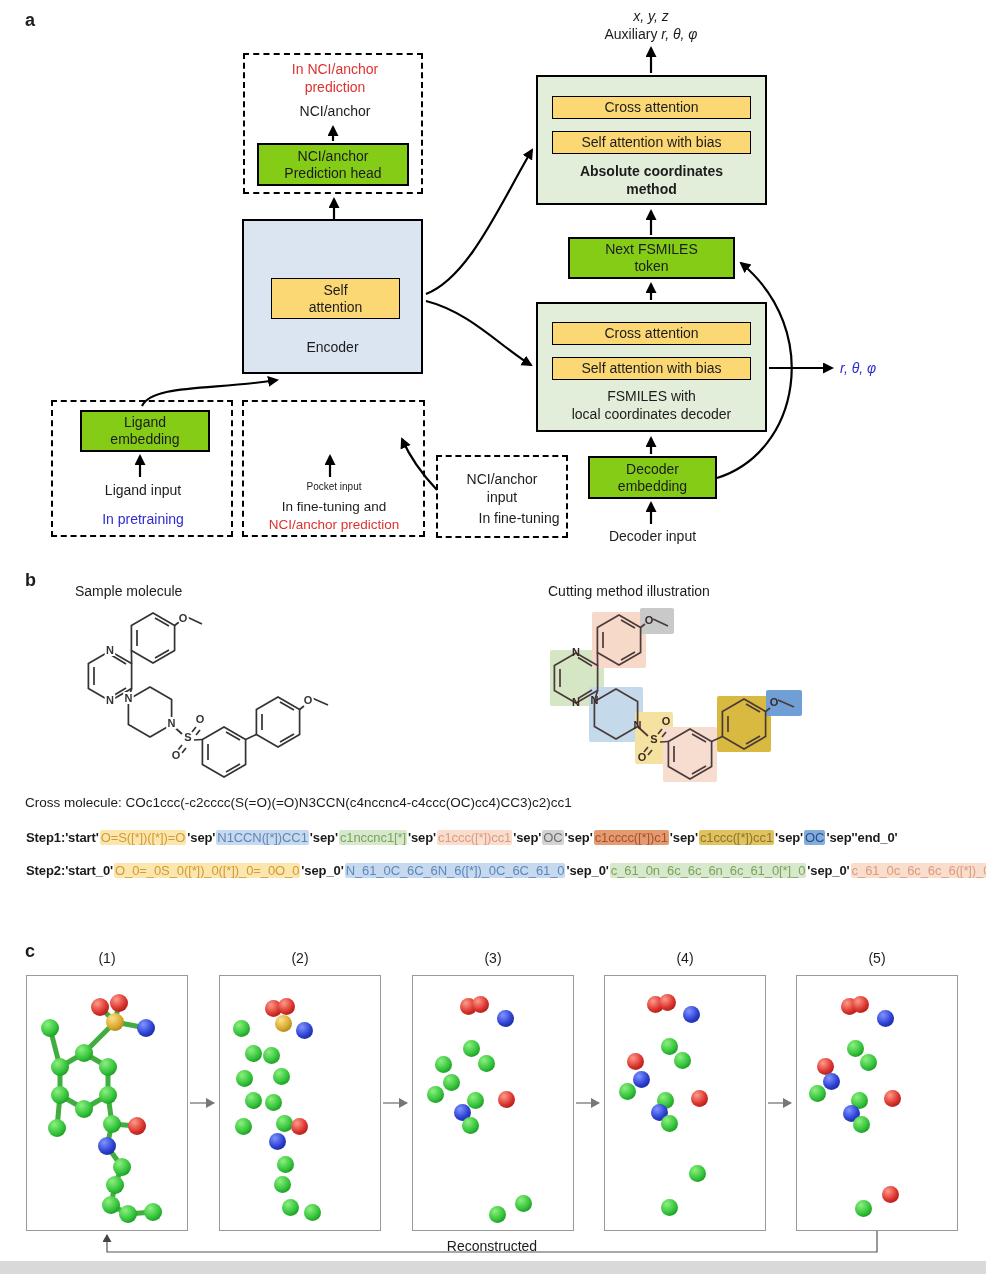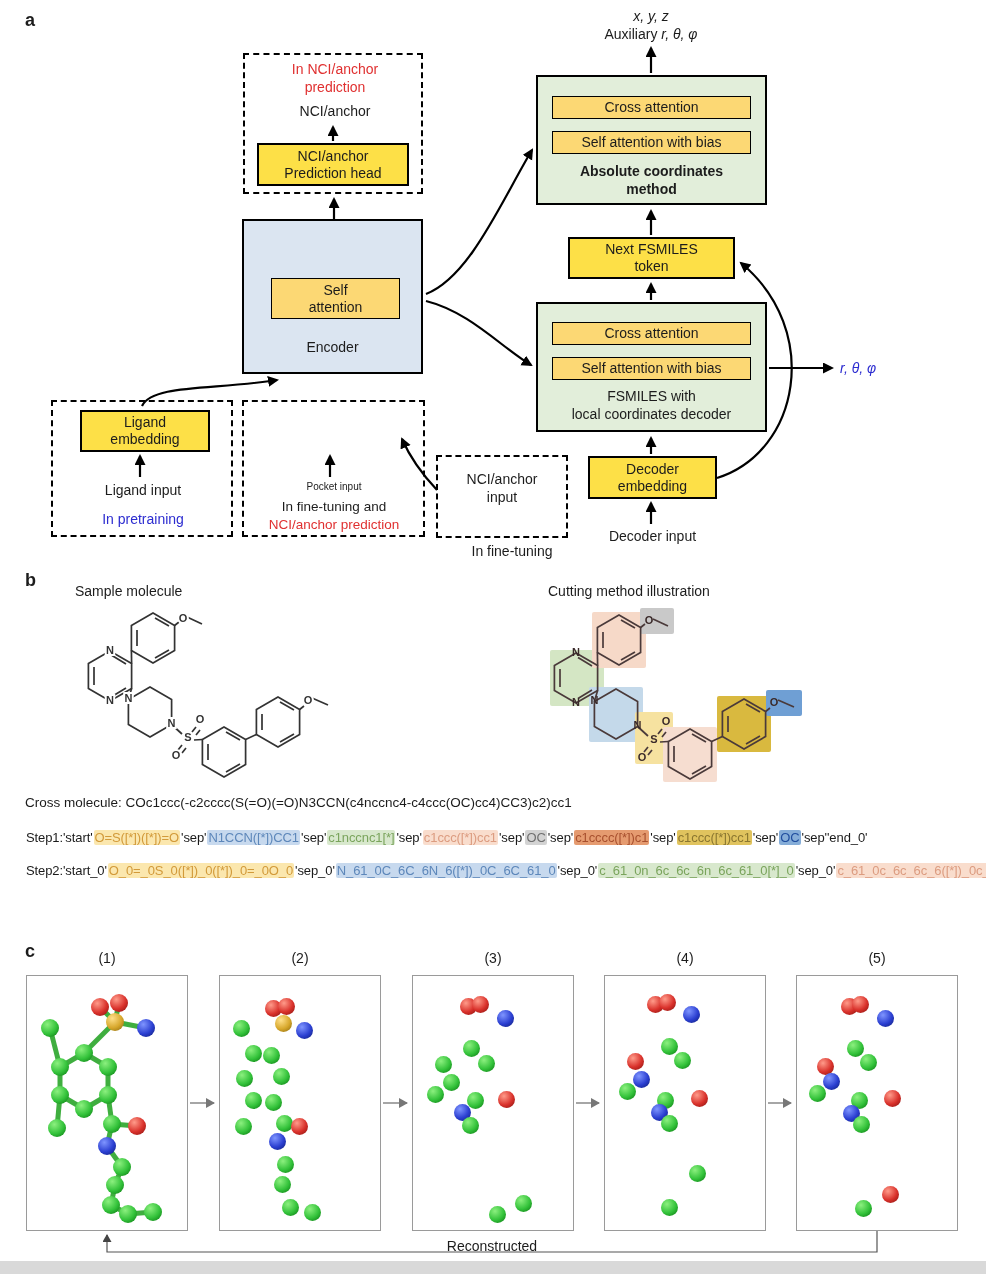--- a/index.html
+++ b/index.html
@@ -1,30 +1,30 @@
 <!DOCTYPE html>
 <html><head>
 <meta charset="utf-8">
 <style>
   html,body{margin:0;padding:0;background:#fff;}
   body{width:986px;height:1274px;position:relative;font-family:"Liberation Sans",sans-serif;color:#1c1c1c;overflow:hidden;}
   .txt{position:absolute;font-size:14px;line-height:1.25;}
   .ctr{text-align:center;}
   .panel-label{position:absolute;font-weight:bold;font-size:18px;}
-  .box{position:absolute;border:2px solid #000;background:#fde047;display:flex;align-items:center;justify-content:center;text-align:center;font-size:14px;line-height:1.2;box-sizing:border-box;z-index:2;}
+  .box{position:absolute;border:2px solid #000;background:#84cc16;display:flex;align-items:center;justify-content:center;text-align:center;font-size:14px;line-height:1.2;box-sizing:border-box;z-index:2;}
   .dashedbox{position:absolute;border:2px dashed #000;box-sizing:border-box;z-index:2;}
   .bluepanel{background:#dbe5f1;}
   .greenpanel{background:#e2eeda;}
   .yellowbox{position:absolute;background:#fcd874;border:1.6px solid #000;display:flex;align-items:center;justify-content:center;font-size:14px;box-sizing:border-box;}
   .red-note{color:#e03030;}
   .blue-note{color:#2c2cd0;}
   .arrowsvg{position:absolute;left:0;top:0;z-index:1;}
   .tokline{position:absolute;font-size:13px;line-height:1.8;letter-spacing:-0.1px;width:952px;}
   .tok{padding:0 1px;border-radius:2px;}
-  .tok-plain{font-weight:400;color:#1a1a1a;}
+  .tok-plain{font-weight:700;color:#1a1a1a;}
   .molbox{position:absolute;width:162px;height:256px;background:#fff;border:1.5px solid #9a9a9a;box-sizing:border-box;z-index:2;}
   .sphere{position:absolute;border-radius:50%;}
   .cbl{position:absolute;width:162px;text-align:center;font-size:14px;}
   .bottom-strip{position:absolute;left:0;top:1261px;width:986px;height:13px;background:#d9d9d9;}
   .molsvg{position:absolute;}
 </style>
 </head>
 <body>
 
 <div class="panel-label" style="left:25px;top:10px;">a</div>
@@ -118,21 +118,21 @@
 </div>
 
 <div class="dashedbox" style="left:242px;top:400px;width:183px;height:137px;">
   <div class="txt ctr" style="left:10px;top:79px;width:160px;font-size:10px;">Pocket input</div>
   <div class="txt ctr" style="left:10px;top:97px;width:160px;font-size:13.5px;">In fine-tuning and</div>
   <div class="txt ctr red-note" style="left:4px;top:115px;width:172px;font-size:13.5px;">NCI/anchor prediction</div>
 </div>
 
 <div class="dashedbox" style="left:436px;top:455px;width:132px;height:83px;">
   <div class="txt ctr" style="left:14px;top:14px;width:100px;">NCI/anchor input</div>
-  <div class="txt ctr" style="left:15px;top:53px;width:118px;margin-top:33px;">In fine-tuning</div>
+  <div class="txt ctr" style="left:22px;top:53px;width:118px;">In fine-tuning</div>
 </div>
 
 <div class="panel-label" style="left:25px;top:570px;">b</div>
 <div class="txt" style="left:75px;top:583px;">Sample molecule</div>
 <div class="txt" style="left:548px;top:583px;">Cutting method illustration</div>
 
 <svg class="molsvg" style="left:50px;top:598px;" width="300" height="190" viewBox="0 0 300 190">
   <g id="molSkel1" stroke="#333" stroke-width="1.7" fill="none">
     <polygon points="60,53 81.6,65.5 81.6,90.5 60,103 38.4,90.5 38.4,65.5"></polygon>
     <path d="M44,69 L44,87 M62,57.5 L76,66 M76,90 L62,98.5"></path>

